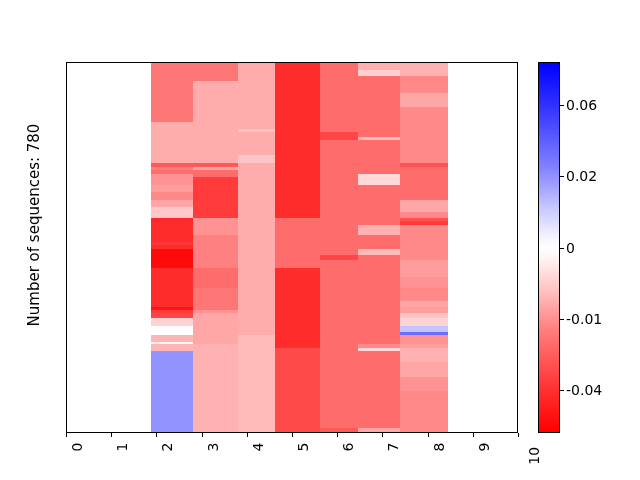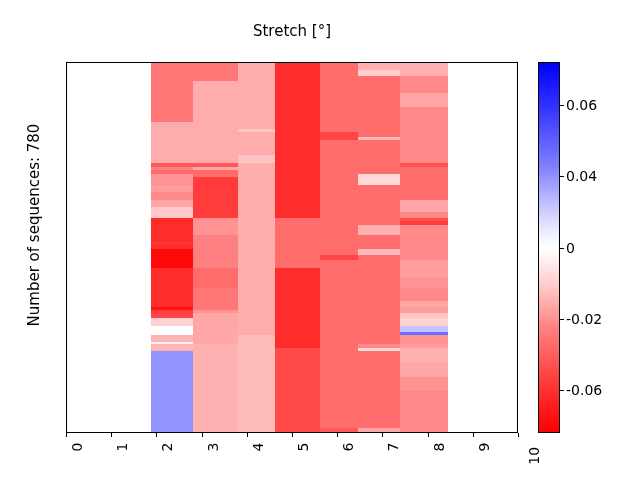--- a/index.html
+++ b/index.html
@@ -34,21 +34,20 @@
           #ffcccc 60%, #ff8080 72%, #ff3333 88%, #ff0000 100%);}
   .cbtick{position:absolute;left:566px;font-size:14px;line-height:14px;
           white-space:nowrap;}
   .cbtickmark{position:absolute;left:560px;width:4px;height:1px;background:#000;}
 </style>
 </head>
 <body>
 
 <div id="fig">
 
-  <div id="title">Stretch [°]</div>
 
   <div id="ylabel">Number of sequences: 780</div>
 
   <div id="axes">
     <div id="heat">
         <div class="row" style="top: 0%; height: 2%;">
           <div class="cell" style="left: 18.7%; width: 9.3%; background: rgb(255, 118, 118);"></div>
           <div class="cell" style="left: 28%; width: 10%; background: rgb(255, 118, 118);"></div>
           <div class="cell" style="left: 38%; width: 8.3%; background: rgb(255, 172, 172);"></div>
           <div class="cell" style="left: 46.3%; width: 10%; background: rgb(255, 44, 44);"></div>
@@ -532,22 +531,22 @@
       <div class="xtick" style="left: 472.8px;">9</div>
       <div class="xtickmark" style="left: 518px;"></div>
       <div class="xtick" style="left: 518px;">10</div>
     </div>
 
   <div id="cbar"></div>
   <div id="cbticks">
       <div class="cbtickmark" style="top: 104.808px;"></div>
       <div class="cbtick" style="top: 97.8077px;">0.06</div>
       <div class="cbtickmark" style="top: 176.154px;"></div>
-      <div class="cbtick" style="top: 169.154px;">0.04</div>
+      <div class="cbtick" style="top: 169.154px;">0.02</div>
       <div class="cbtickmark" style="top: 247.5px;"></div>
       <div class="cbtick" style="top: 240.5px;">0</div>
       <div class="cbtickmark" style="top: 318.846px;"></div>
-      <div class="cbtick" style="top: 311.846px;">-0.02</div>
+      <div class="cbtick" style="top: 311.846px;">-0.01</div>
       <div class="cbtickmark" style="top: 390.192px;"></div>
-      <div class="cbtick" style="top: 383.192px;">-0.06</div>
+      <div class="cbtick" style="top: 383.192px;">-0.04</div>
     </div>
 
 </div>
 
 </body></html>

